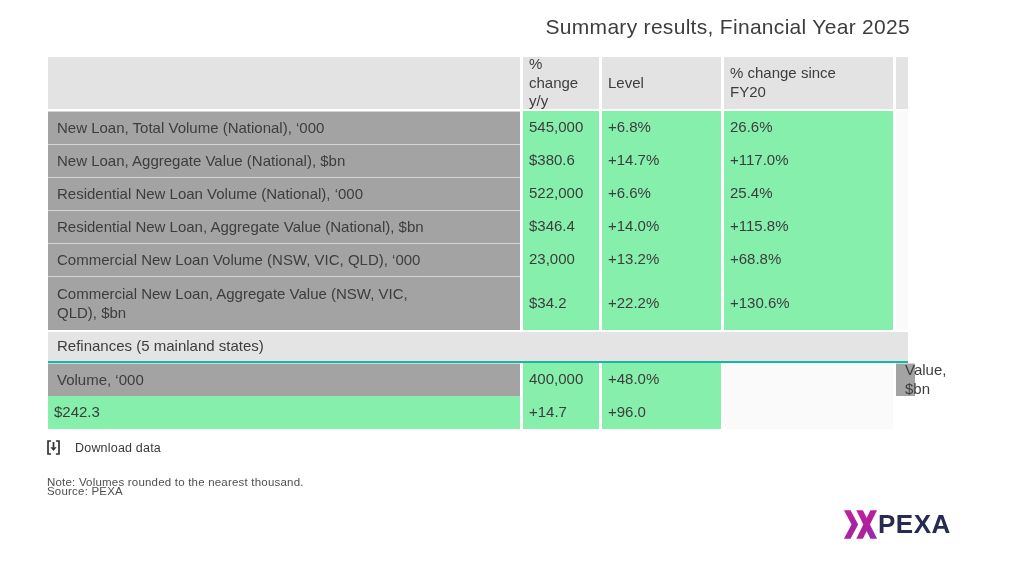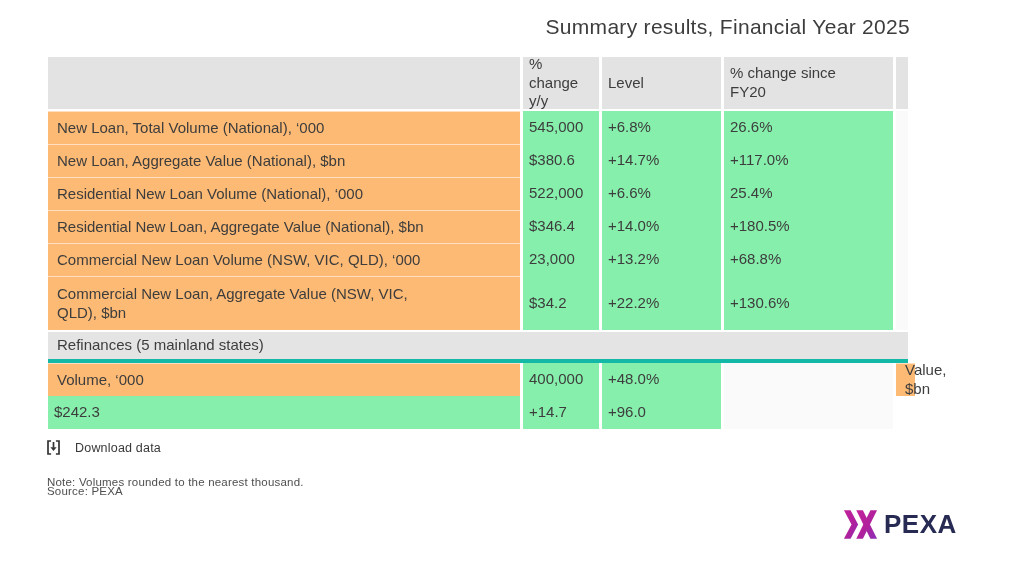--- a/index.html
+++ b/index.html
@@ -16,33 +16,33 @@
     grid-template-columns:472px 76px 119px 169px 12px;
     grid-template-rows:54px 33px 33px 33px 33px 33px 54px 33px 33px 33px;
     column-gap:3px;row-gap:0;
     background:#ffffff;
     font-size:15px;line-height:1.25;
   }
   .cell{display:flex;align-items:center;box-sizing:border-box;}
   .th{background:#e3e3e3;padding:0 4px 0 6px;white-space:pre-line;border-bottom:2px solid #ffffff;}
   .th-label{background:#e3e3e3;border-bottom:2px solid #ffffff;}
   .th-sliver{background:#e3e3e3;border-bottom:2px solid #ffffff;}
-  .label{background:#fdba74;padding:0 10px 0 9px;border-top:1px solid rgba(255,255,255,.55);}
+  .label{background:#a3a3a3;padding:0 10px 0 9px;border-top:1px solid rgba(255,255,255,.55);}
   .label.wrap{padding-right:76px;}
   .td{background:#86efac;padding:0 4px 0 6px;}
   .sliver{background:#fafafa;}
   .section{grid-column:1 / -1;background:#e4e4e4;padding:0 10px 0 9px;
-           border-top:2px solid #ffffff;border-bottom:4px solid #14b8a6;}
+           border-top:2px solid #ffffff;border-bottom:2px solid #14b8a6;}
 
   .dl{position:absolute;left:47px;top:440px;display:flex;align-items:center;gap:15px;cursor:pointer;}
   .dl span{font-size:12.5px;color:#383838;letter-spacing:.2px;}
   .src{position:absolute;left:47px;top:485px;font-size:11.5px;color:#4f4f4f;letter-spacing:.2px;}
   .note{position:absolute;left:47px;top:476px;font-size:11.5px;color:#4f4f4f;letter-spacing:.2px;}
 
-  .logo{position:absolute;left:843px;top:506px;display:flex;align-items:center;gap:6px;}
+  .logo{position:absolute;left:843px;top:506px;display:flex;align-items:center;}
   .logo-text{font-size:26px;font-weight:700;color:#272b54;letter-spacing:.5px;}
 </style>
 </head>
 <body>
 
 <div class="title-wrap">
   <div class="title">Summary results, Financial Year 2025</div>
 </div>
 
 <div class="tbl">
@@ -69,21 +69,21 @@
 
   <div class="cell label">Residential New Loan Volume (National), ‘000</div>
   <div class="cell td">522,000</div>
   <div class="cell td">+6.6%</div>
   <div class="cell td">25.4%</div>
   <div class="cell sliver"></div>
 
   <div class="cell label">Residential New Loan, Aggregate Value (National), $bn</div>
   <div class="cell td">$346.4</div>
   <div class="cell td">+14.0%</div>
-  <div class="cell td">+180.5%</div>
+  <div class="cell td">+115.8%</div>
   <div class="cell sliver"></div>
 
   <div class="cell label">Commercial New Loan Volume (NSW, VIC, QLD), ‘000</div>
   <div class="cell td">23,000</div>
   <div class="cell td">+13.2%</div>
   <div class="cell td">+68.8%</div>
   <div class="cell sliver"></div>
 
   <div class="cell label wrap">Commercial New Loan, Aggregate Value (NSW, VIC, QLD), $bn</div>
   <div class="cell td">$34.2</div>

